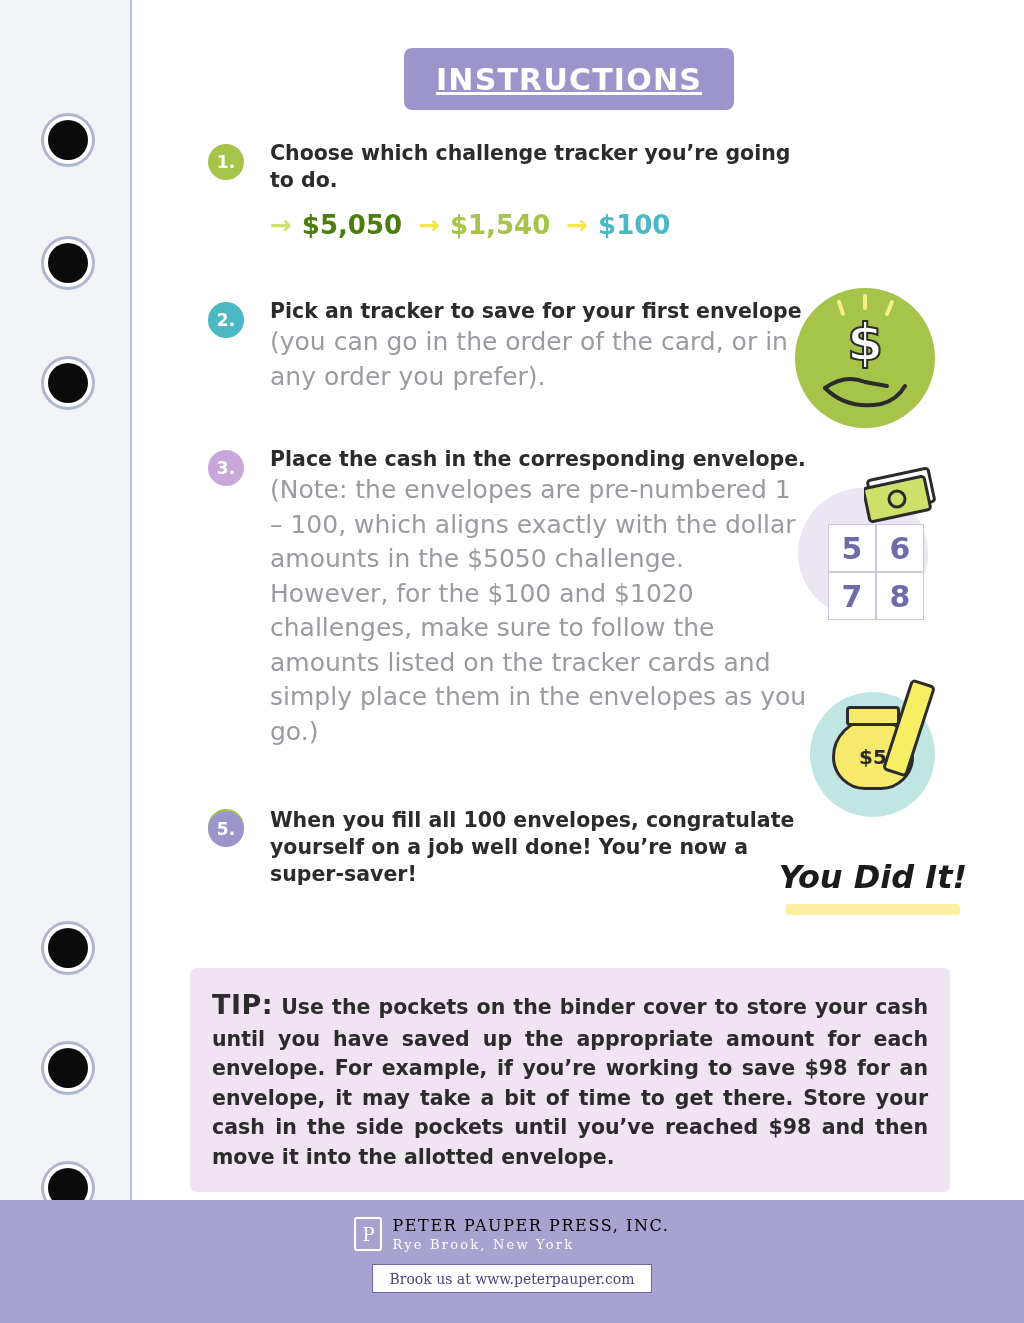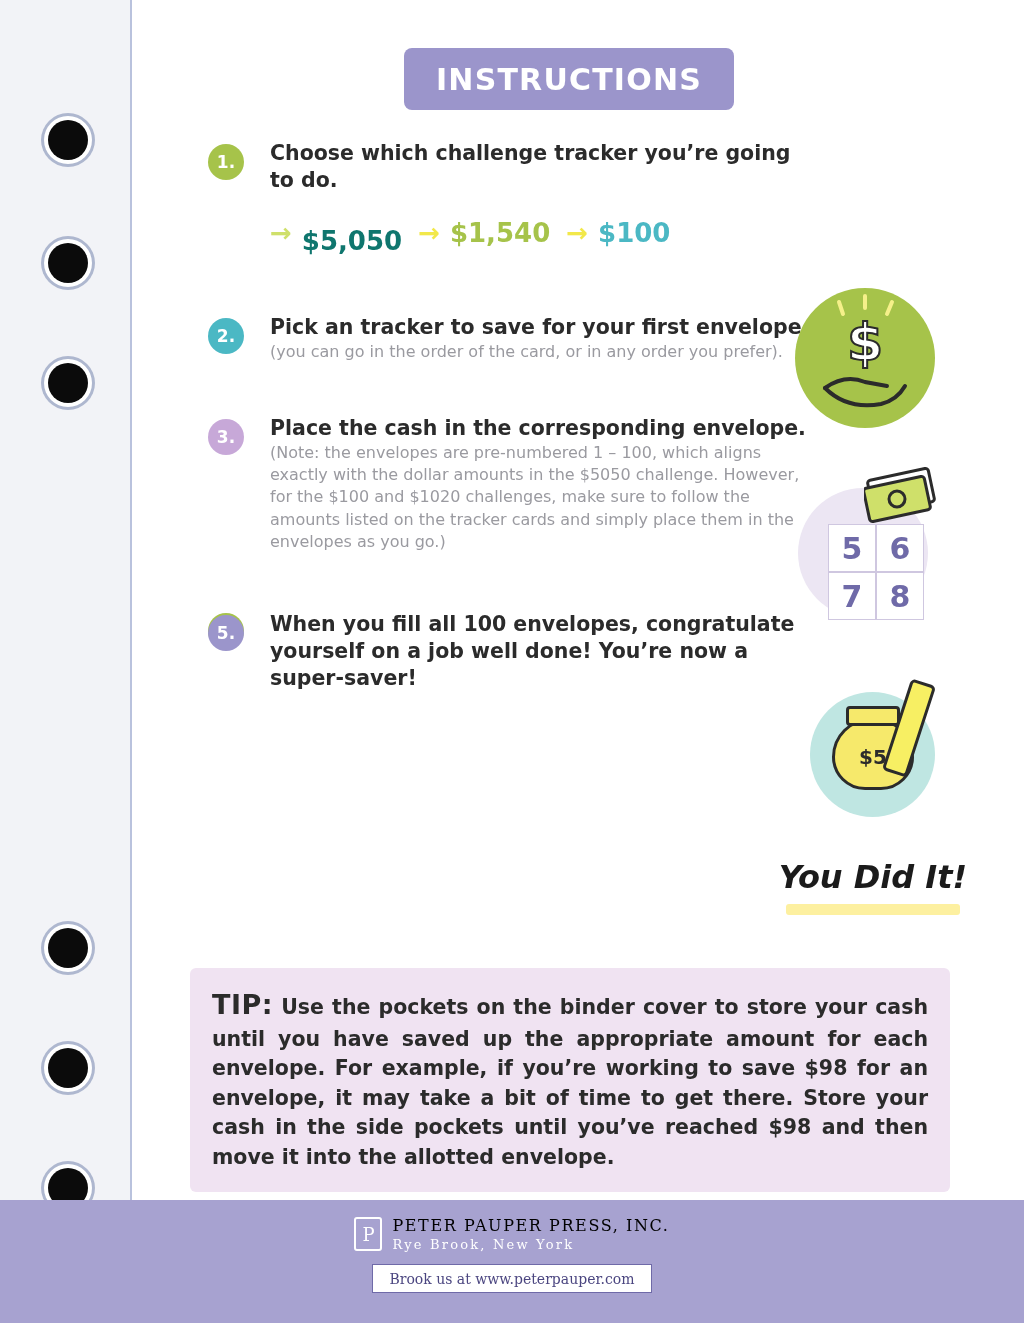--- a/index.html
+++ b/index.html
@@ -42,20 +42,21 @@
     background: #9b95cb;
     border-radius: 8px;
     display: flex; align-items: center; justify-content: center;
   }
   .instructions-banner span {
     color: #ffffff;
     font-size: 30px;
     font-weight: bold;
     letter-spacing: 1.2px;
     font-family: "DejaVu Sans", sans-serif;
+    text-decoration: underline;
   }
 
   
   .steps { position: absolute; left: 208px; top: 140px; width: 600px; }
   .step { position: relative; display: block; margin-bottom: 6px; }
   .step-num {
     position: absolute;
     left: 0; top: 4px;
     width: 36px; height: 36px;
     border-radius: 50%;
@@ -66,21 +67,21 @@
   }
   .step-body { margin-left: 62px; }
   .step-main {
     font-size: 20.5px;
     color: #2b2b2b;
     font-weight: bold;
     line-height: 1.32;
     font-family: "DejaVu Sans", sans-serif;
   }
   .step-sub {
-    font-size: 16px;
+    font-size: 25px;
     color: #9a9aa0;
     line-height: 1.38;
     font-weight: normal;
     font-family: "DejaVu Sans", sans-serif;
   }
 
   
   .amounts {
     margin-left: 62px;
     margin-top: 16px;
@@ -264,21 +265,21 @@
     <div class="step" style="margin-bottom:4px;">
       <div class="step-num" style="background:#a6c34a;">1.</div>
       <div class="step-body">
         <div class="step-main">Choose which challenge tracker you’re going to do.</div>
       </div>
     </div>
 
     <div class="amounts">
       <div class="amount-item">
         <span class="arrow" style="color:#cfe06a;">→</span>
-        <span style="color:#0f766e;margin-top:16px;">$5,050</span>
+        <span style="color:#4d7c0f;">$5,050</span>
       </div>
       <div class="amount-item">
         <span class="arrow" style="color:#f2e84a;">→</span>
         <span style="color:#a6c34a;">$1,540</span>
       </div>
       <div class="amount-item">
         <span class="arrow" style="color:#f2e84a;">→</span>
         <span style="color:#4bb8c4;">$100</span>
       </div>
     </div>

